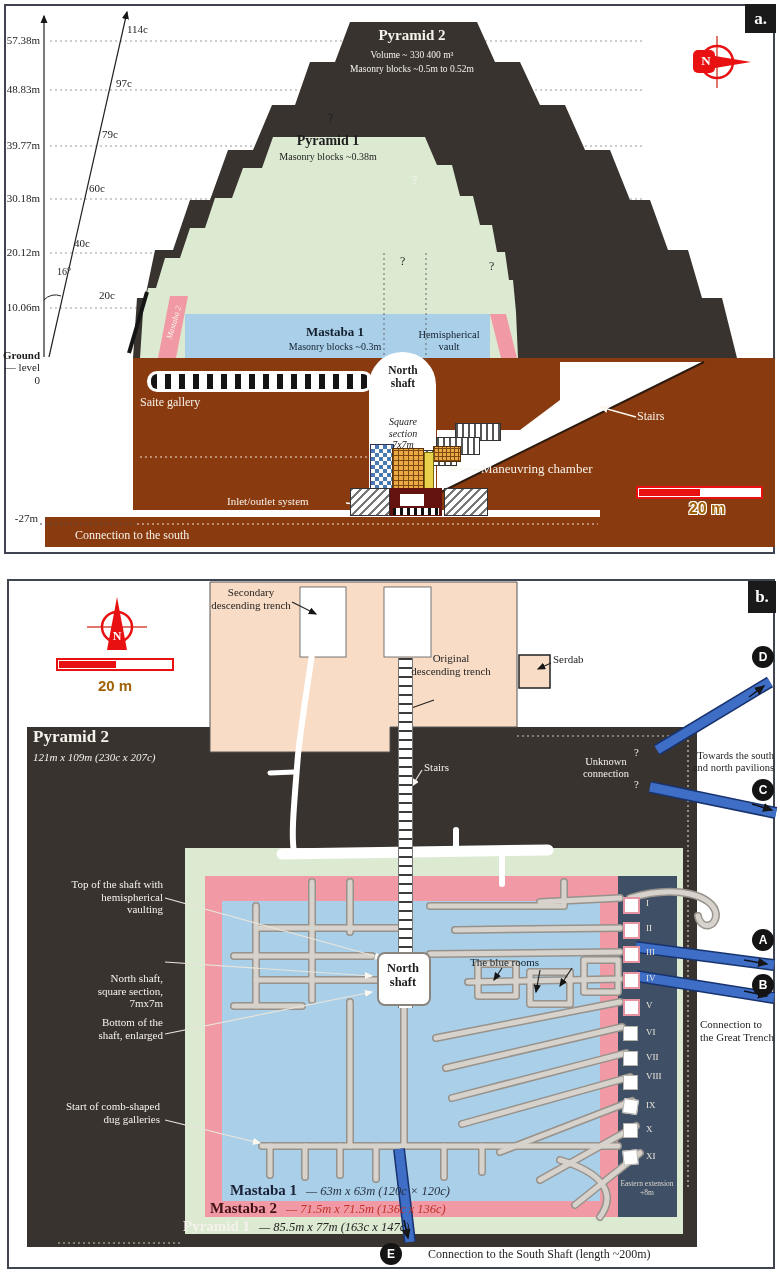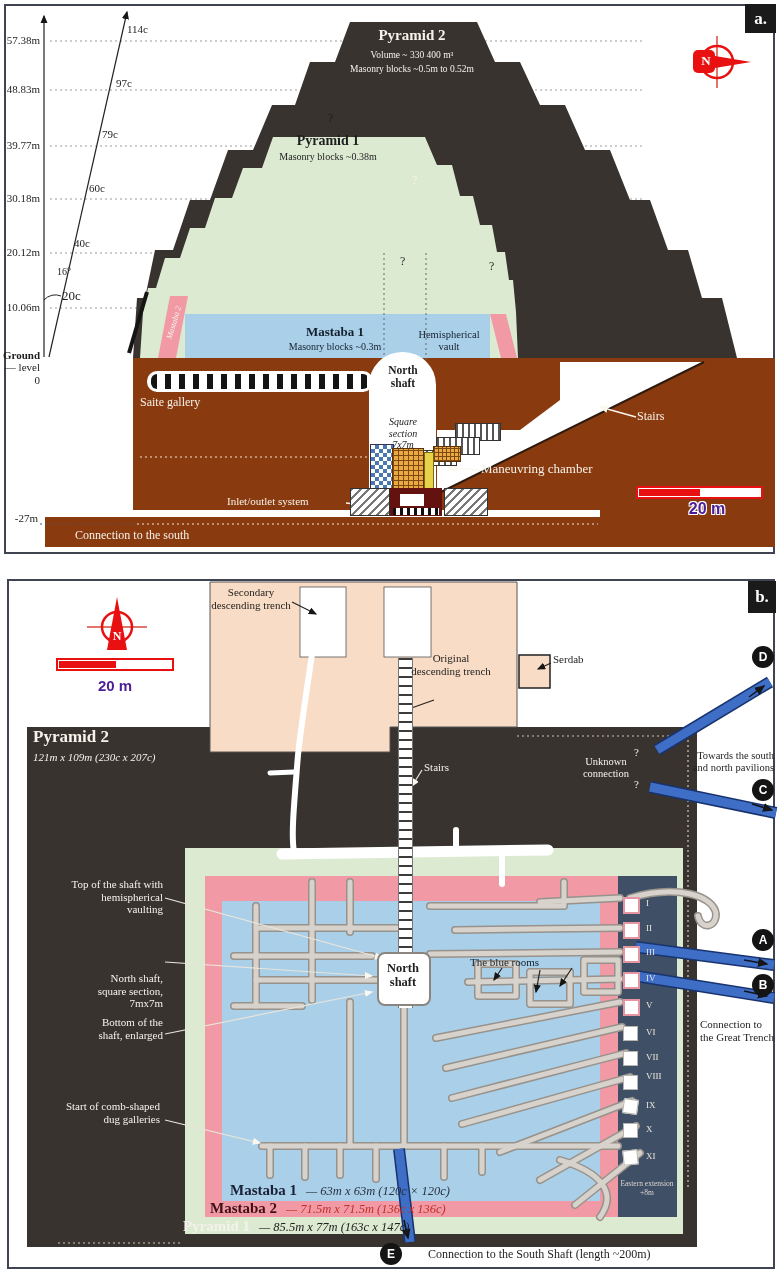--- a/index.html
+++ b/index.html
@@ -5,21 +5,21 @@
   html,body{margin:0;padding:0;background:#ffffff;}
   .page{position:relative;width:780px;height:1273px;background:#fff;overflow:hidden;
         font-family:"Liberation Serif",serif;}
   .abs{position:absolute;}
   .lbl{position:absolute;color:#1e1e1e;line-height:1.15;font-family:"Liberation Serif",serif;}
   .w{color:#f6f3ea;}
   .c{text-align:center;}
   .r{text-align:right;}
   .i{font-style:italic;}
   .b{font-weight:bold;}
-  .red{color:#4c1d95;}
+  .red{color:#a16207;}
   .marker{position:absolute;width:22px;height:22px;border-radius:50%;background:#141414;
           color:#fff;font-family:"Liberation Sans",sans-serif;font-weight:bold;font-size:12px;
           text-align:center;line-height:22px;}
   .sq{position:absolute;width:13px;height:13px;background:#fff;}
   .sqp{border:2px solid #e794a2;}
   .sqw{border:1.5px solid #b8b4ae;}
   .num{position:absolute;width:17px;font-size:9px;color:#ece6da;word-break:break-all;
        line-height:1.1;font-family:"Liberation Serif",serif;}
   .outline-w{text-shadow:1px 1px 0 #fff,-1px -1px 0 #fff,1px -1px 0 #fff,-1px 1px 0 #fff;}
 </style>
@@ -126,21 +126,21 @@
 <div class="lbl r" style="left:2px;top:83px;width:38px;font-size:11px;">48.83m</div>
 <div class="lbl r" style="left:2px;top:139px;width:38px;font-size:11px;">39.77m</div>
 <div class="lbl r" style="left:2px;top:192px;width:38px;font-size:11px;">30.18m</div>
 <div class="lbl r" style="left:2px;top:246px;width:38px;font-size:11px;">20.12m</div>
 <div class="lbl r" style="left:2px;top:301px;width:38px;font-size:11px;">10.06m</div>
 <div class="lbl" style="left:127px;top:23px;font-size:11px;">114c</div>
 <div class="lbl" style="left:116px;top:77px;font-size:11px;">97c</div>
 <div class="lbl" style="left:102px;top:128px;font-size:11px;">79c</div>
 <div class="lbl" style="left:89px;top:182px;font-size:11px;">60c</div>
 <div class="lbl" style="left:74px;top:237px;font-size:11px;">40c</div>
-<div class="lbl" style="left:62px;top:289px;font-size:13px;">20c</div>
+<div class="lbl" style="left:62px;top:289px;font-size:11px;padding-left:37px;">20c</div>
 <div class="lbl" style="left:46px;top:266px;font-size:10px;padding-left:11px;">16°</div>
 <div class="lbl r" style="left:0px;top:349px;width:40px;font-size:11px;font-weight:bold;">Ground</div>
 <div class="lbl r" style="left:0px;top:361px;width:40px;font-size:11px;">— level</div>
 <div class="lbl r" style="left:0px;top:374px;width:40px;font-size:11px;">0</div>
 <div class="lbl r" style="left:6px;top:512px;width:32px;font-size:11px;">-27m</div>
 
 <div class="lbl b c w" style="left:347px;top:27px;width:130px;font-size:15px;">Pyramid 2</div>
 <div class="lbl c w" style="left:342px;top:50px;width:140px;font-size:9.5px;">Volume ~ 330 400 m³</div>
 <div class="lbl c w" style="left:332px;top:64px;width:160px;font-size:9.5px;">Masonry blocks ~0.5m to 0.52m</div>
 <div class="lbl b c" style="left:268px;top:133px;width:120px;font-size:14px;">Pyramid 1</div>

